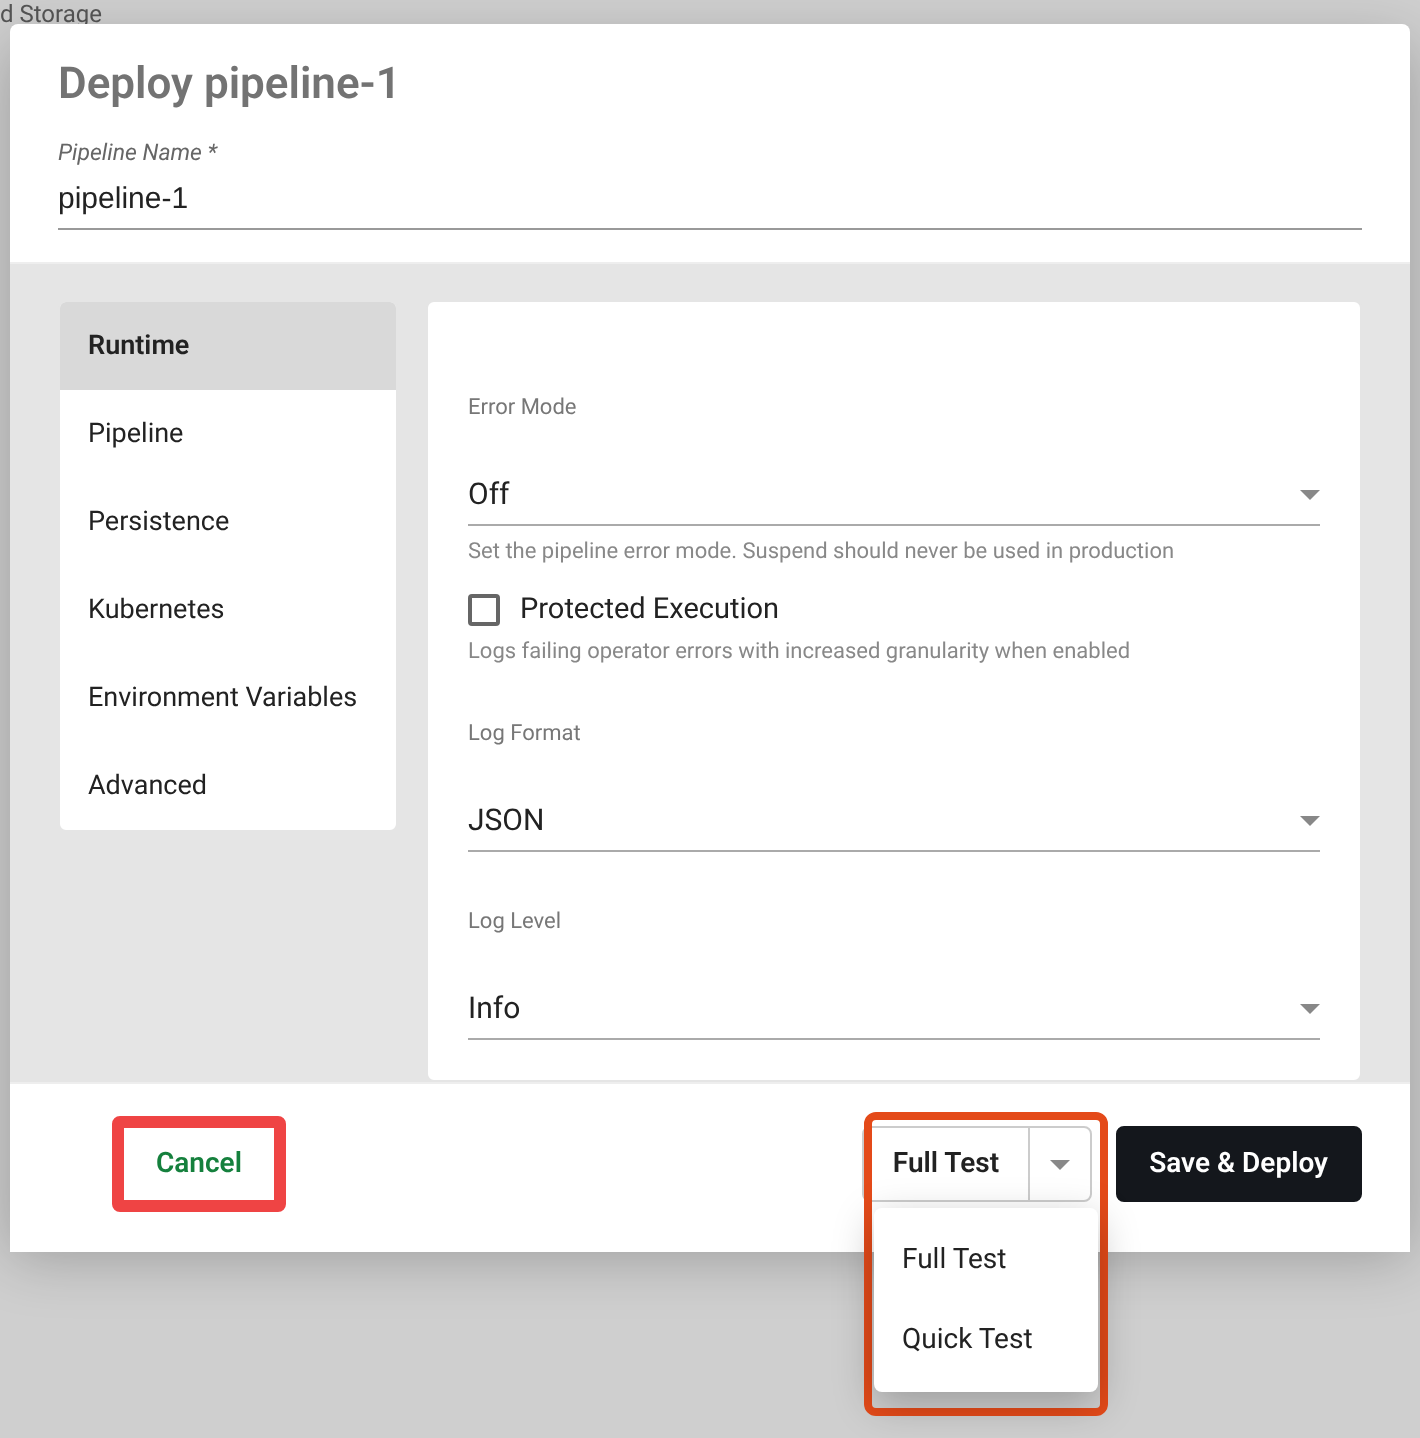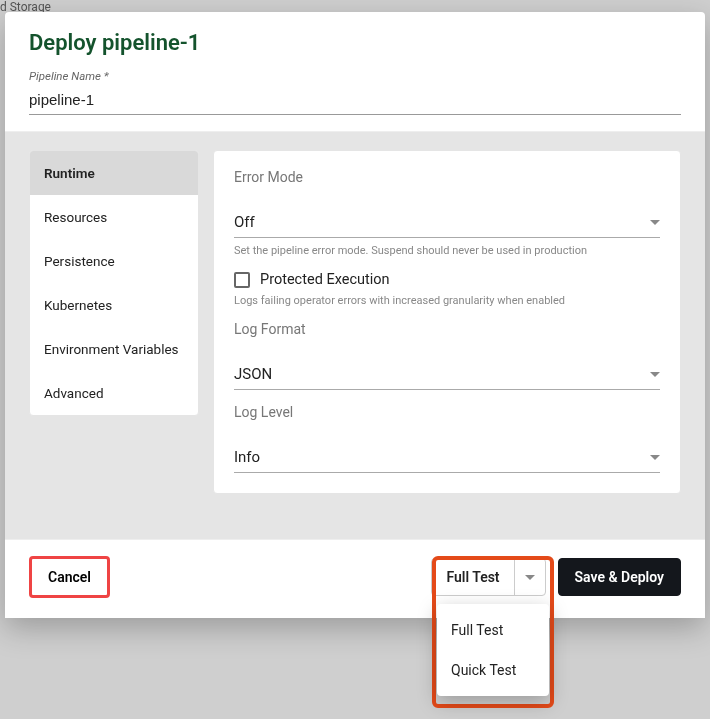--- a/index.html
+++ b/index.html
@@ -17,21 +17,21 @@
     box-shadow: 0 10px 30px rgba(0,0,0,0.25);
     display: flex;
     flex-direction: column;
   }
   .modal-header {
     padding: 18px 24px 0 24px;
   }
   .modal-title {
     font-size: 22px;
     font-weight: 600;
-    color: #14532d;
+    color: #737373;
   }
   .field-block {
     padding: 14px 24px 0 24px;
   }
   .field-label {
     font-size: 11.5px;
     color: #666;
     margin-bottom: 4px;
     font-style: italic;
   }
@@ -76,23 +76,24 @@
     flex: 1;
     background: #fff;
     border: 1px solid #e5e5e5;
     border-radius: 4px;
     padding: 18px 20px 20px 20px;
     align-self: flex-start;
     min-height: 270px;
   }
   .form-group { margin-bottom: 14px; }
   .small-label {
-    font-size: 14px;
+    font-size: 11px;
     color: #777;
     margin-bottom: 2px;
+    margin-top: 28px;
   }
   .select-row {
     display: flex;
     align-items: center;
     border-bottom: 1px solid #aaa;
     padding: 4px 0 6px 0;
     margin-top: 24px;
   }
   .select-value {
     flex: 1;
@@ -135,22 +136,23 @@
   .btn {
     font-size: 14px;
     font-weight: 600;
     padding: 10px 16px;
     border-radius: 4px;
     cursor: pointer;
     user-select: none;
   }
   .btn-outline {
     background: #fff;
-    border: 3px solid #ef4444;
-    color: #000000;
+    border: 6px solid #ef4444;
+    color: #15803d;
+    margin-left: 27px;
   }
   .btn-dark {
     background: #14171c;
     color: #fff;
     border: 1px solid #14171c;
   }
   .spacer { flex: 1; }
   .split-wrap {
     position: relative;
     margin-right: 12px;
@@ -223,21 +225,21 @@
     <input class="underline-input" type="text" value="pipeline-1" style="">
   </div>
 
   <div class="body-area">
 
     <div class="sidebar">
       <div class="sidebar-item active">
         <span>Runtime</span>
       </div>
       <div class="sidebar-item">
-        <span>Resources</span>
+        <span>Pipeline</span>
       </div>
       <div class="sidebar-item">
         <span>Persistence</span>
       </div>
       <div class="sidebar-item">
         <span>Kubernetes</span>
       </div>
       <div class="sidebar-item">
         <span>Environment Variables</span>
       </div>

